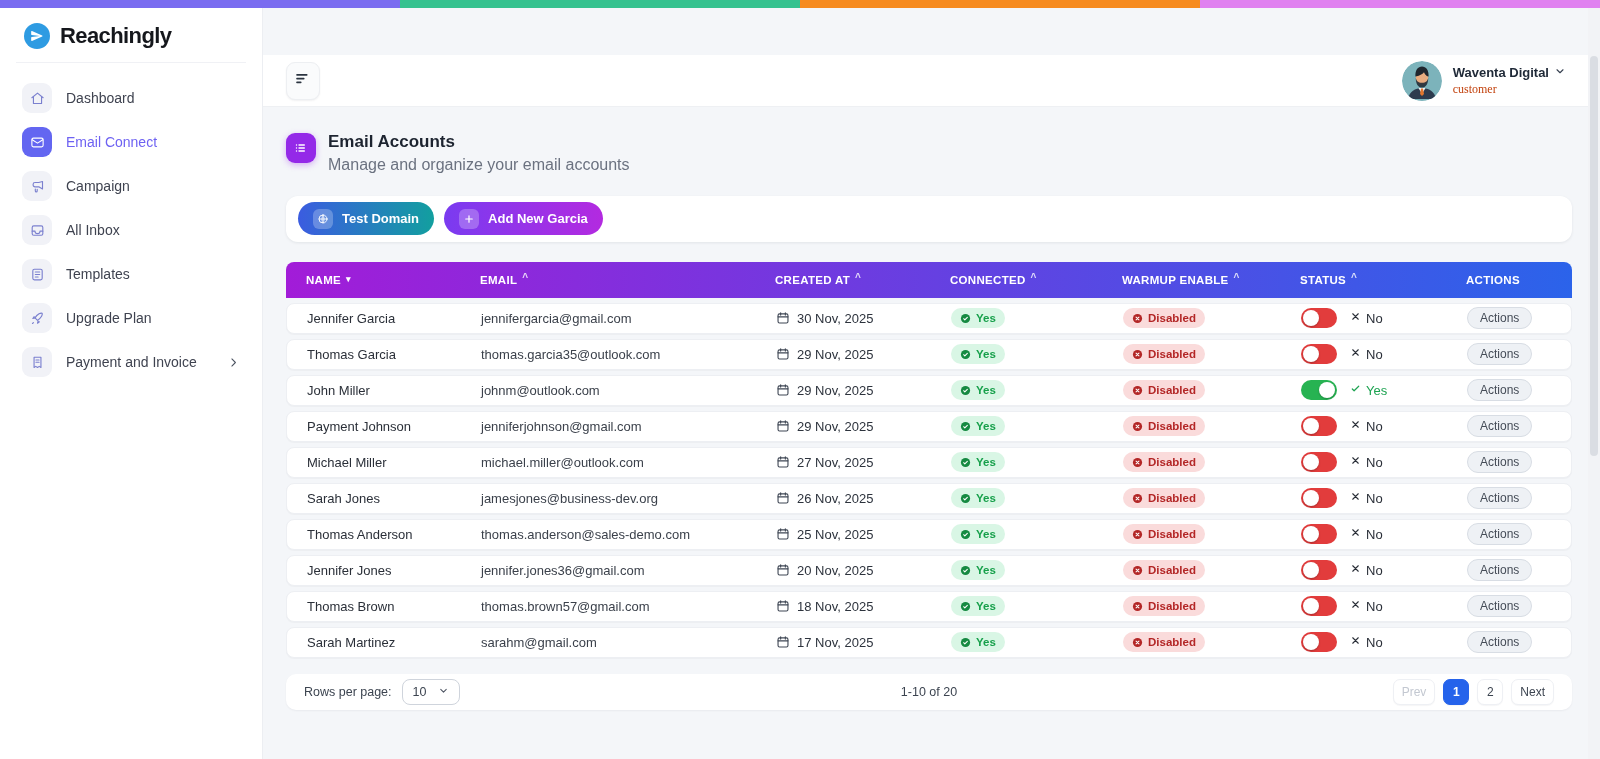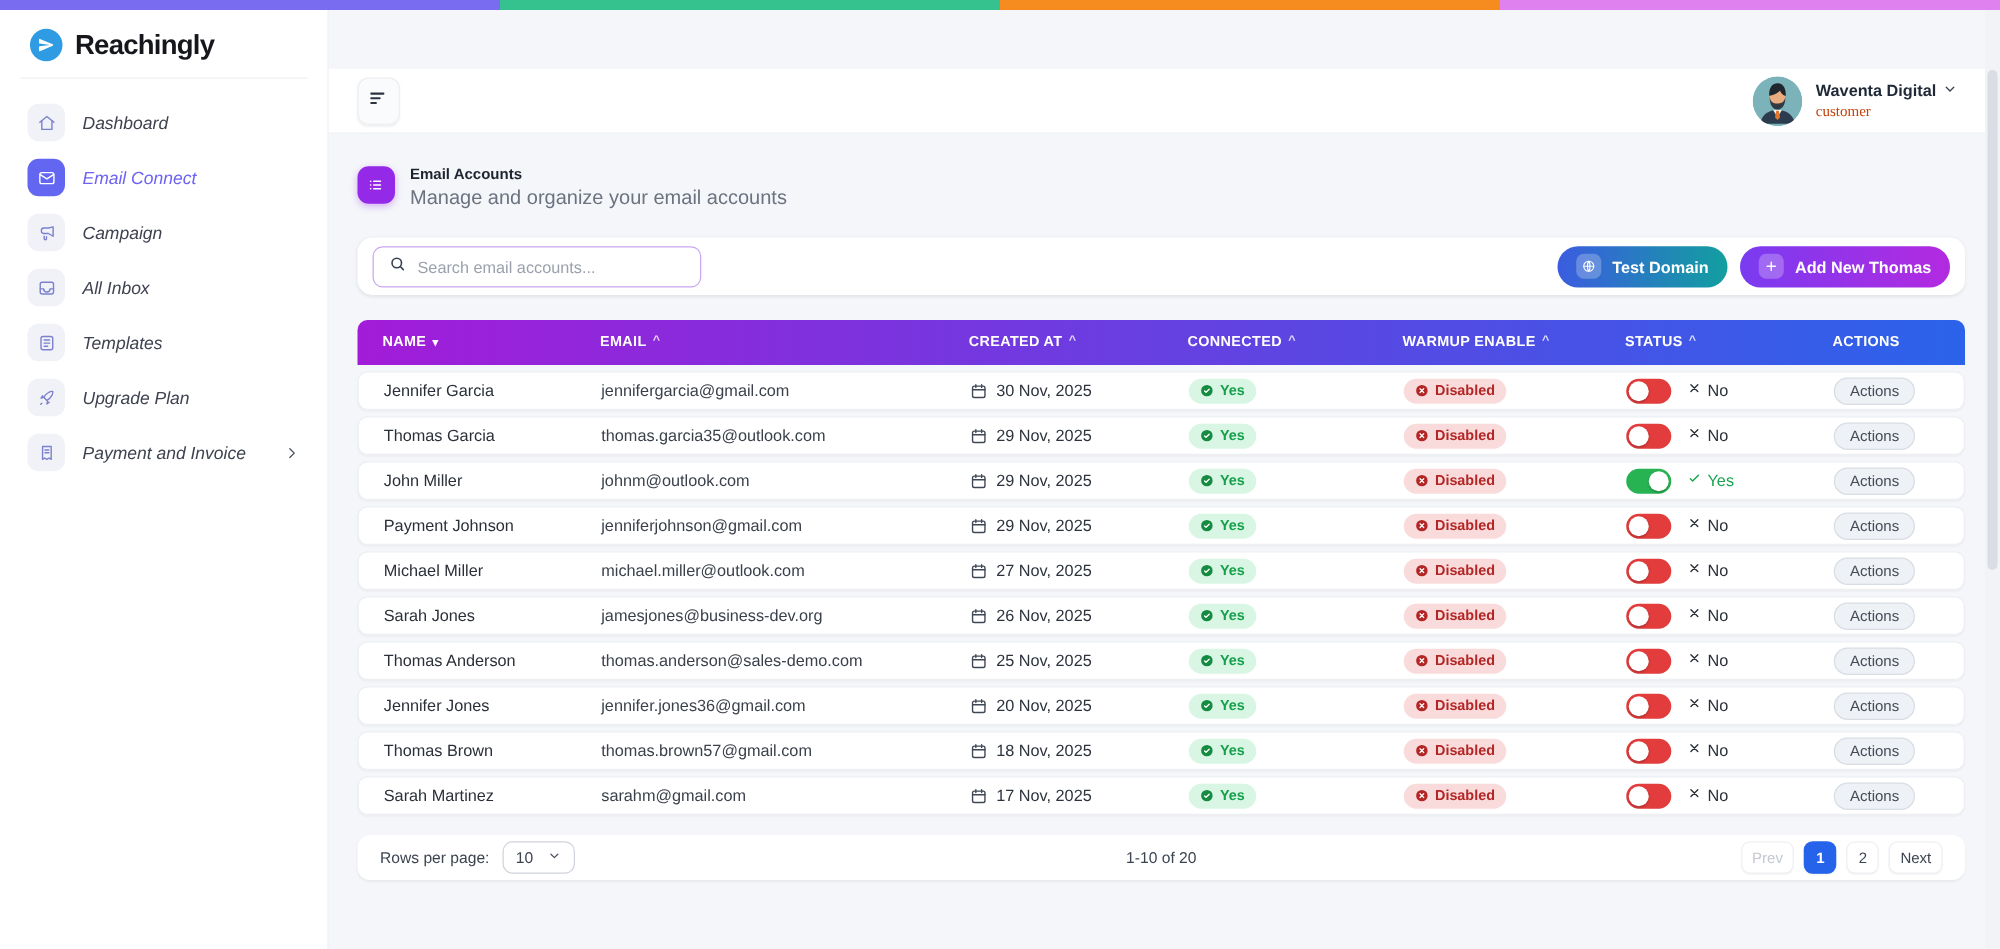--- a/index.html
+++ b/index.html
@@ -16,21 +16,21 @@
 
   
   .app { display:flex; width:1600px; height:759px; padding-top:8px; }
   .sidebar { width:263px; background:#fff; border-right:1px solid #eceef2; flex-shrink:0; }
   .logo-row { display:flex; align-items:center; gap:10px; padding:15px 22px 13px 24px; cursor:pointer; }
   .logo-badge { width:26px; height:26px; border-radius:50%; background:#2e9be2; color:#fff; display:flex; align-items:center; justify-content:center; flex-shrink:0; }
   .logo-badge svg { width:14px; height:14px; }
   .brand { font-size:22px; font-weight:800; color:#15171c; letter-spacing:-0.6px; }
   .logo-divider { height:1px; background:#f0f1f5; margin:0 16px 8px 16px; }
   .sb-list { padding:8px 14px; }
-  .sb-item { display:flex; align-items:center; gap:14px; padding:4px 8px; margin-bottom:6px; border-radius:10px; cursor:pointer;font-style:italic; }
+  .sb-item { display:flex; align-items:center; gap:14px; padding:4px 8px; margin-bottom:6px; border-radius:10px; cursor:pointer; }
   .sb-icon { width:30px; height:30px; border-radius:9px; background:#f1f2f7; color:#7b80cf; display:flex; align-items:center; justify-content:center; flex-shrink:0; }
   .sb-icon svg { width:15px; height:15px; }
   .sb-label { font-size:14px; color:#3f4350; }
   .sb-item.active .sb-icon { background:#6366f1; color:#fff; }
   .sb-item.active .sb-label { color:#6e62f2; }
   .sb-chev { margin-left:auto; color:#4b5260; display:none; align-items:center; }
   .sb-chev.show { display:flex; }
   .sb-chev svg { width:13px; height:13px; }
 
   
@@ -41,21 +41,21 @@
   .user-chip { display:flex; align-items:center; gap:11px; cursor:pointer; }
   .avatar { width:40px; height:40px; border-radius:50%; overflow:hidden; flex-shrink:0; }
   .user-name { font-size:13px; font-weight:700; color:#1f2937; display:flex; align-items:center; gap:5px; }
   .user-name .chev svg { width:12px; height:12px; color:#374151; }
   .user-role { font-size:12px; color:#c2410c; margin-top:2px;font-family:Liberation Serif, serif; }
 
   .content { padding:26px 0 0 23px; width:1309px; }
   .page-head { display:flex; align-items:flex-start; gap:12px; margin-bottom:22px; }
   .page-icon { width:30px; height:30px; border-radius:9px; background:#9429e8; color:#fff; display:flex; align-items:center; justify-content:center; box-shadow:0 2px 6px rgba(148,41,232,.35); }
   .page-icon svg { width:16px; height:16px; }
-  .page-title { font-size:12px; font-weight:700; color:#1d2430; line-height:1.1; }
+  .page-title { font-size:17px; font-weight:700; color:#1d2430; line-height:1.1; }
   .page-sub { font-size:16px; color:#6b7280; margin-top:4px; }
 
   .toolbar-card { width:1286px; background:#fff; border-radius:12px; box-shadow:0 1px 3px rgba(16,24,40,.08); padding:6px 12px; height:46px; display:flex; align-items:center; justify-content:space-between; margin-bottom:20px; }
   .search-box { display:flex; align-items:center; gap:9px; width:263px; height:33px; border:1px solid #c9a7f0; border-radius:8px; padding:0 12px; color:#6b7280; background:#fff; }
   .search-box svg { width:14px; height:14px; color:#374151; flex-shrink:0; }
   .search-box input { border:none; outline:none; font-size:13px; color:#374151; width:100%; font-family:"Liberation Sans",sans-serif; }
   .search-box input::placeholder { color:#9aa1ad; }
   .toolbar-actions { display:flex; align-items:center; gap:10px; }
   .btn { height:33px; border:none; border-radius:17px; color:#fff; font-weight:700; font-size:13px; display:inline-flex; align-items:center; gap:9px; padding:0 15px; cursor:pointer; font-family:"Liberation Sans",sans-serif; }
   .btn-test { background:linear-gradient(90deg,#3b5ce0,#129f9f); }
@@ -251,44 +251,37 @@
               <path d="M5.2 7.5h.1M5.2 12h.1M5.2 16.5h.1"></path>
             </svg>
           </span>
         <span>
           <div class="page-title">Email Accounts</div>
           <div class="page-sub">Manage and organize your email accounts</div>
         </span>
       </div>
 
       <div class="toolbar-card">
-        <div class="search-box">
-          <span><svg viewBox="0 0 24 24" fill="none" stroke="currentColor" stroke-linecap="round" stroke-linejoin="round" stroke-width="2.2">
-                <circle cx="11" cy="11" r="6.5"></circle>
-                <path d="M20 20l-4.2-4.2"></path>
-              </svg></span>
-          <input type="text" placeholder="Search email accounts..." style="">
-        </div>
         <div class="toolbar-actions">
           <button class="btn btn-test">
             <span class="btn-chip">
                 <svg viewBox="0 0 24 24" fill="none" stroke="currentColor" stroke-linecap="round" stroke-linejoin="round" stroke-width="1.8">
                   <circle cx="12" cy="12" r="8"></circle>
                   <path d="M4 12h16M12 4c2.7 2.7 2.7 13.3 0 16-2.7-2.7-2.7-13.3 0-16z"></path>
                 </svg>
               </span>
             <span>Test Domain</span>
           </button>
           <button class="btn btn-add">
             <span class="btn-chip">
                 <svg viewBox="0 0 24 24" fill="none" stroke="currentColor" stroke-linecap="round" stroke-linejoin="round" stroke-width="2.4">
                   <path d="M12 5.5v13M5.5 12h13"></path>
                 </svg>
               </span>
-            <span>Add New Thomas</span>
+            <span>Add New Garcia</span>
           </button>
         </div>
       </div>
 
       <div class="table-head grid-cols">
           <div class="th">
     <span class="th-label">NAME</span>
     <span class="caret-filled" style="display: inline;">▾</span>
 
   </div>

